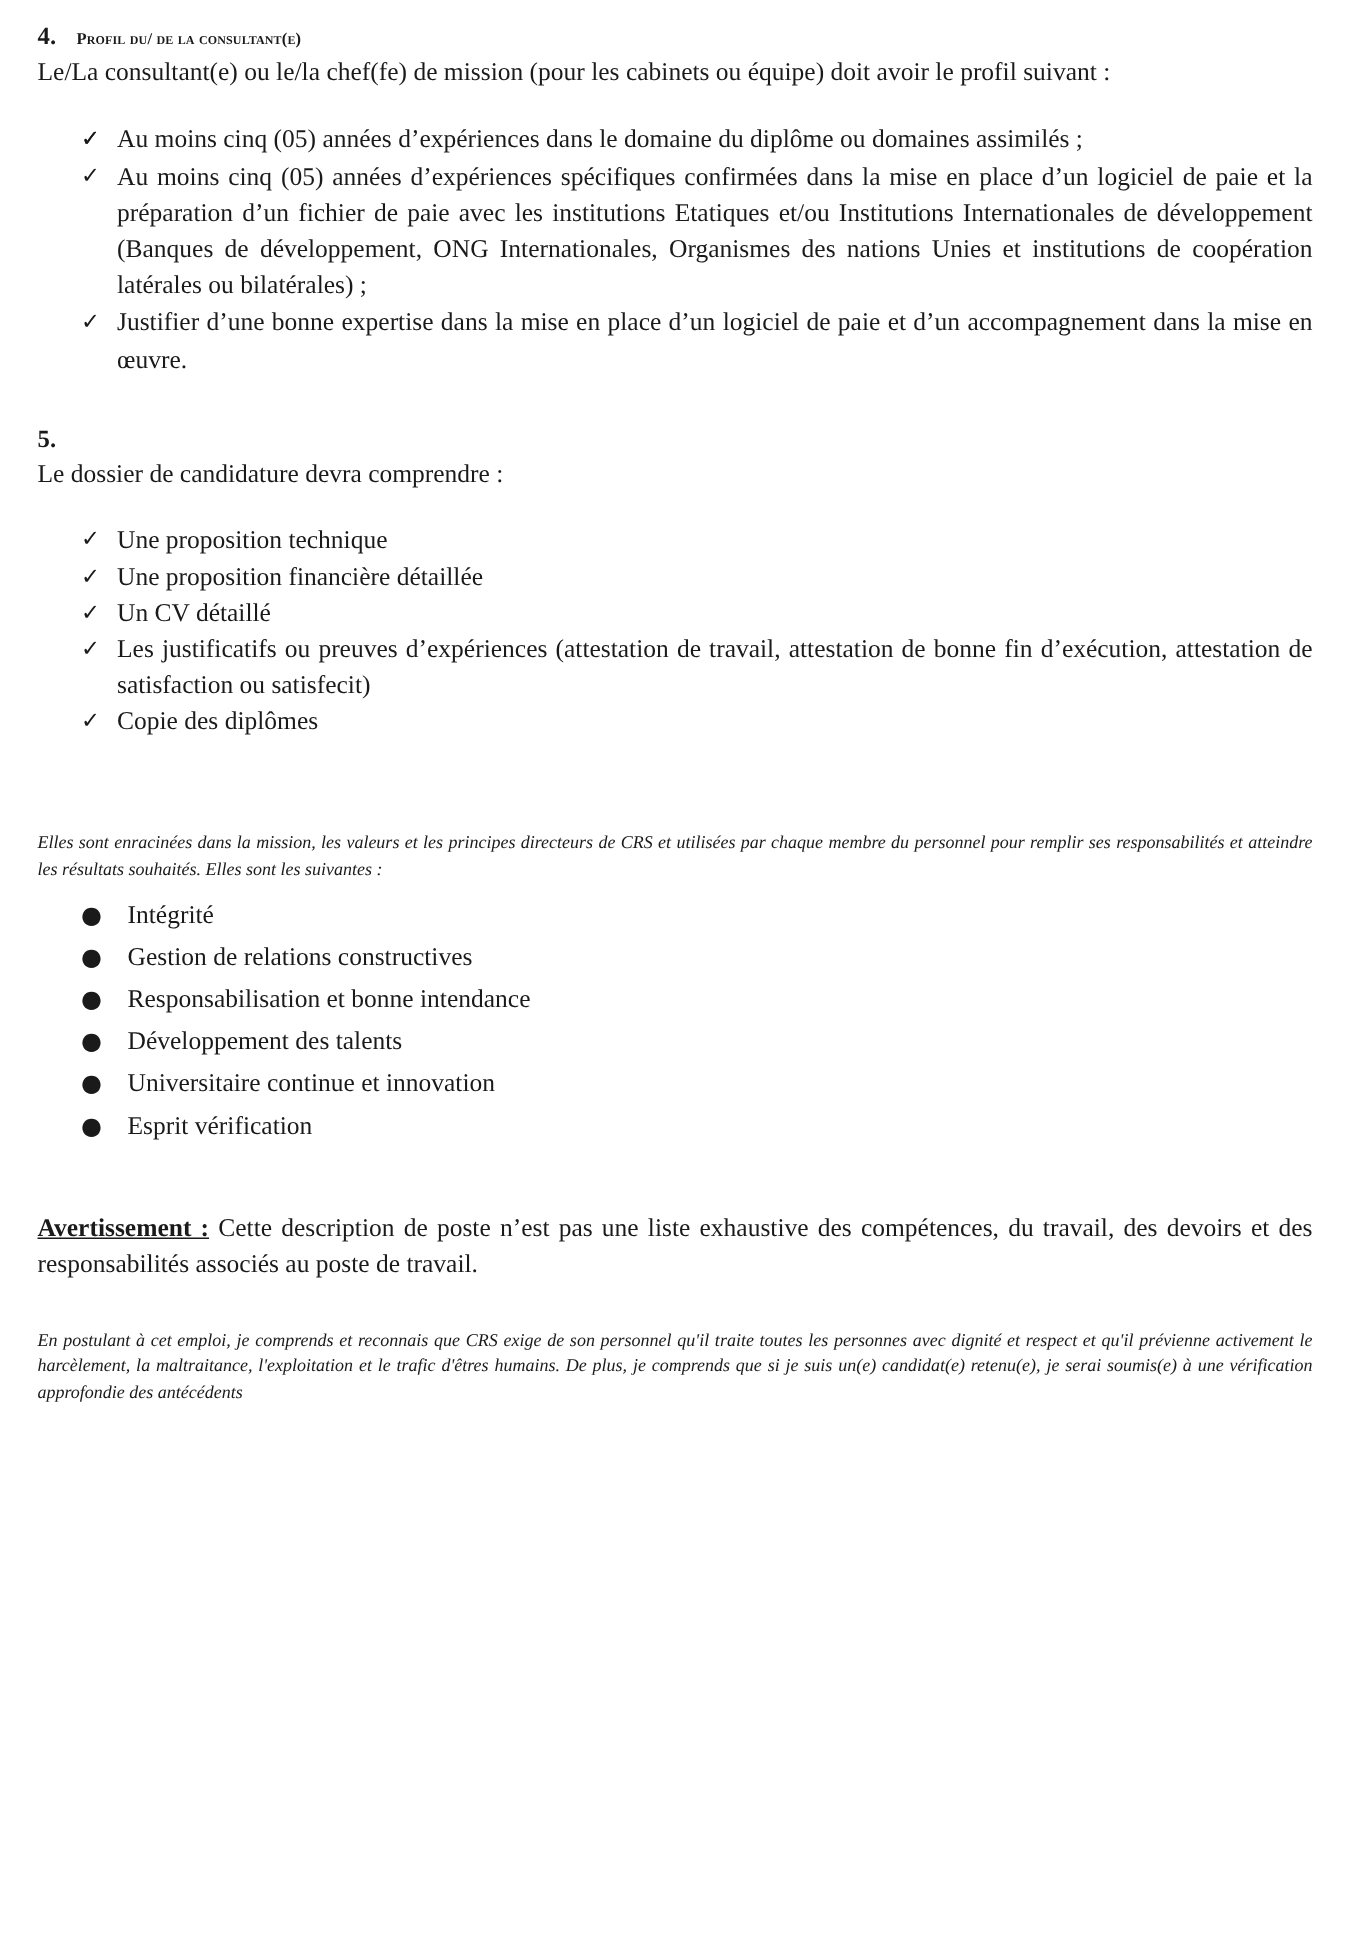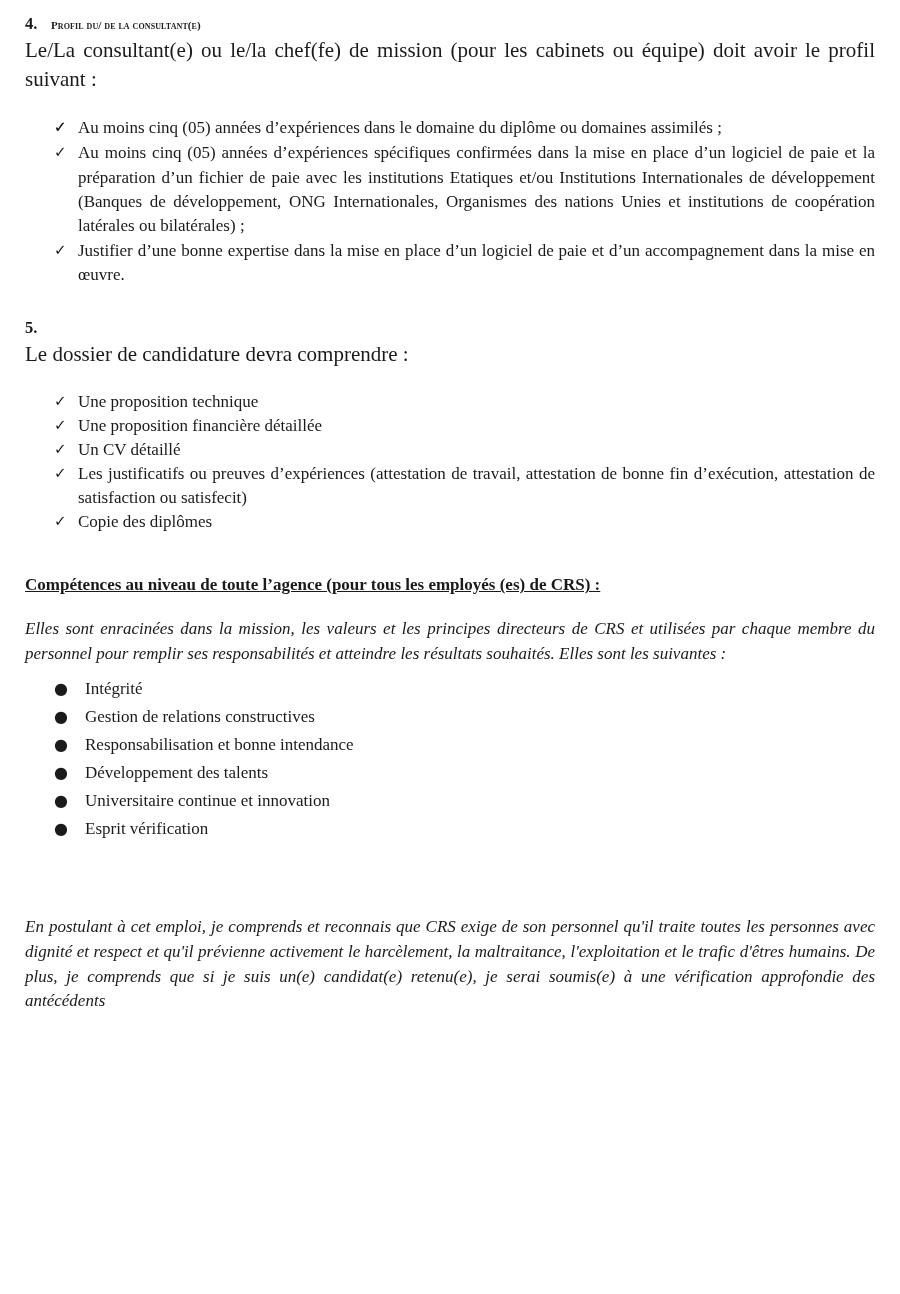--- a/index.html
+++ b/index.html
@@ -44,21 +44,21 @@
   .section-heading .title {
     font-variant: small-caps;
     font-size: 11px;
     letter-spacing: 0.1px;
     font-weight: bold;
   }
 
   
   p.body {
     margin: 0;
-    font-size: 21px;
+    font-size: 17px;
     line-height: 1.42;
     text-align: justify;
     text-justify: inter-word;
   }
   p.body.nojust { text-align: left; }
 
   .spacer-sm { height: 10px; }
   .spacer-md { height: 20px; }
   .spacer-lg { height: 30px; }
 
@@ -104,21 +104,21 @@
     position: absolute;
     left: 29px;
     top: 0;
     font-size: 16px;
     line-height: 1.45;
     font-family: "DejaVu Sans", sans-serif;
   }
   p.italic {
     margin: 0;
     font-style: italic;
-    font-size: 17px;
+    font-size: 12px;
     line-height: 1.45;
     text-align: justify;
     text-justify: inter-word;
   }
   .lead-bold-underline {
     font-weight: bold;
     text-decoration: underline;
   }
   .heading-underlined {
     margin: 0;
@@ -190,21 +190,20 @@
       </li>
       <li class="left tight">
         <span class="tick">✓</span>
         <span>Copie des diplômes</span>
       </li>
     </ul>
 
     <div class="spacer-lg"></div>
     <div class="spacer-sm"></div>
 
-    <p class="heading-underlined">Compétences au niveau de toute l’agence (pour tous les employés (es) de CRS) :</p>
 
     <div class="spacer-md"></div>
 
     <p class="italic">Elles sont enracinées dans la mission, les valeurs et les principes directeurs de CRS et utilisées par chaque membre du personnel pour remplir ses responsabilités et atteindre les résultats souhaités. Elles sont les suivantes :</p>
 
     <div class="spacer-sm"></div>
 
     <ul class="dotlist">
       <li>
         <span class="dot">●</span>
@@ -228,19 +227,22 @@
       </li>
       <li>
         <span class="dot">●</span>
         <span>Esprit vérification</span>
       </li>
     </ul>
 
     <div class="spacer-lg"></div>
     <div class="spacer-sm"></div>
 
+    <p class="body">
+      <span class="lead-bold-underline">Avertissement :</span><span> Cette description de poste n’est pas une liste exhaustive des compétences, du travail, des devoirs et des responsabilités associés au poste de travail.</span>
+    </p>
 
     <div class="spacer-lg"></div>
 
     <p class="italic">En postulant à cet emploi, je comprends et reconnais que CRS exige de son personnel qu'il traite toutes les personnes avec dignité et respect et qu'il prévienne activement le harcèlement, la maltraitance, l'exploitation et le trafic d'êtres humains. De plus, je comprends que si je suis un(e) candidat(e) retenu(e), je serai soumis(e) à une vérification approfondie des antécédents</p>
 
   </div>
 </div>
 
 </body></html>

